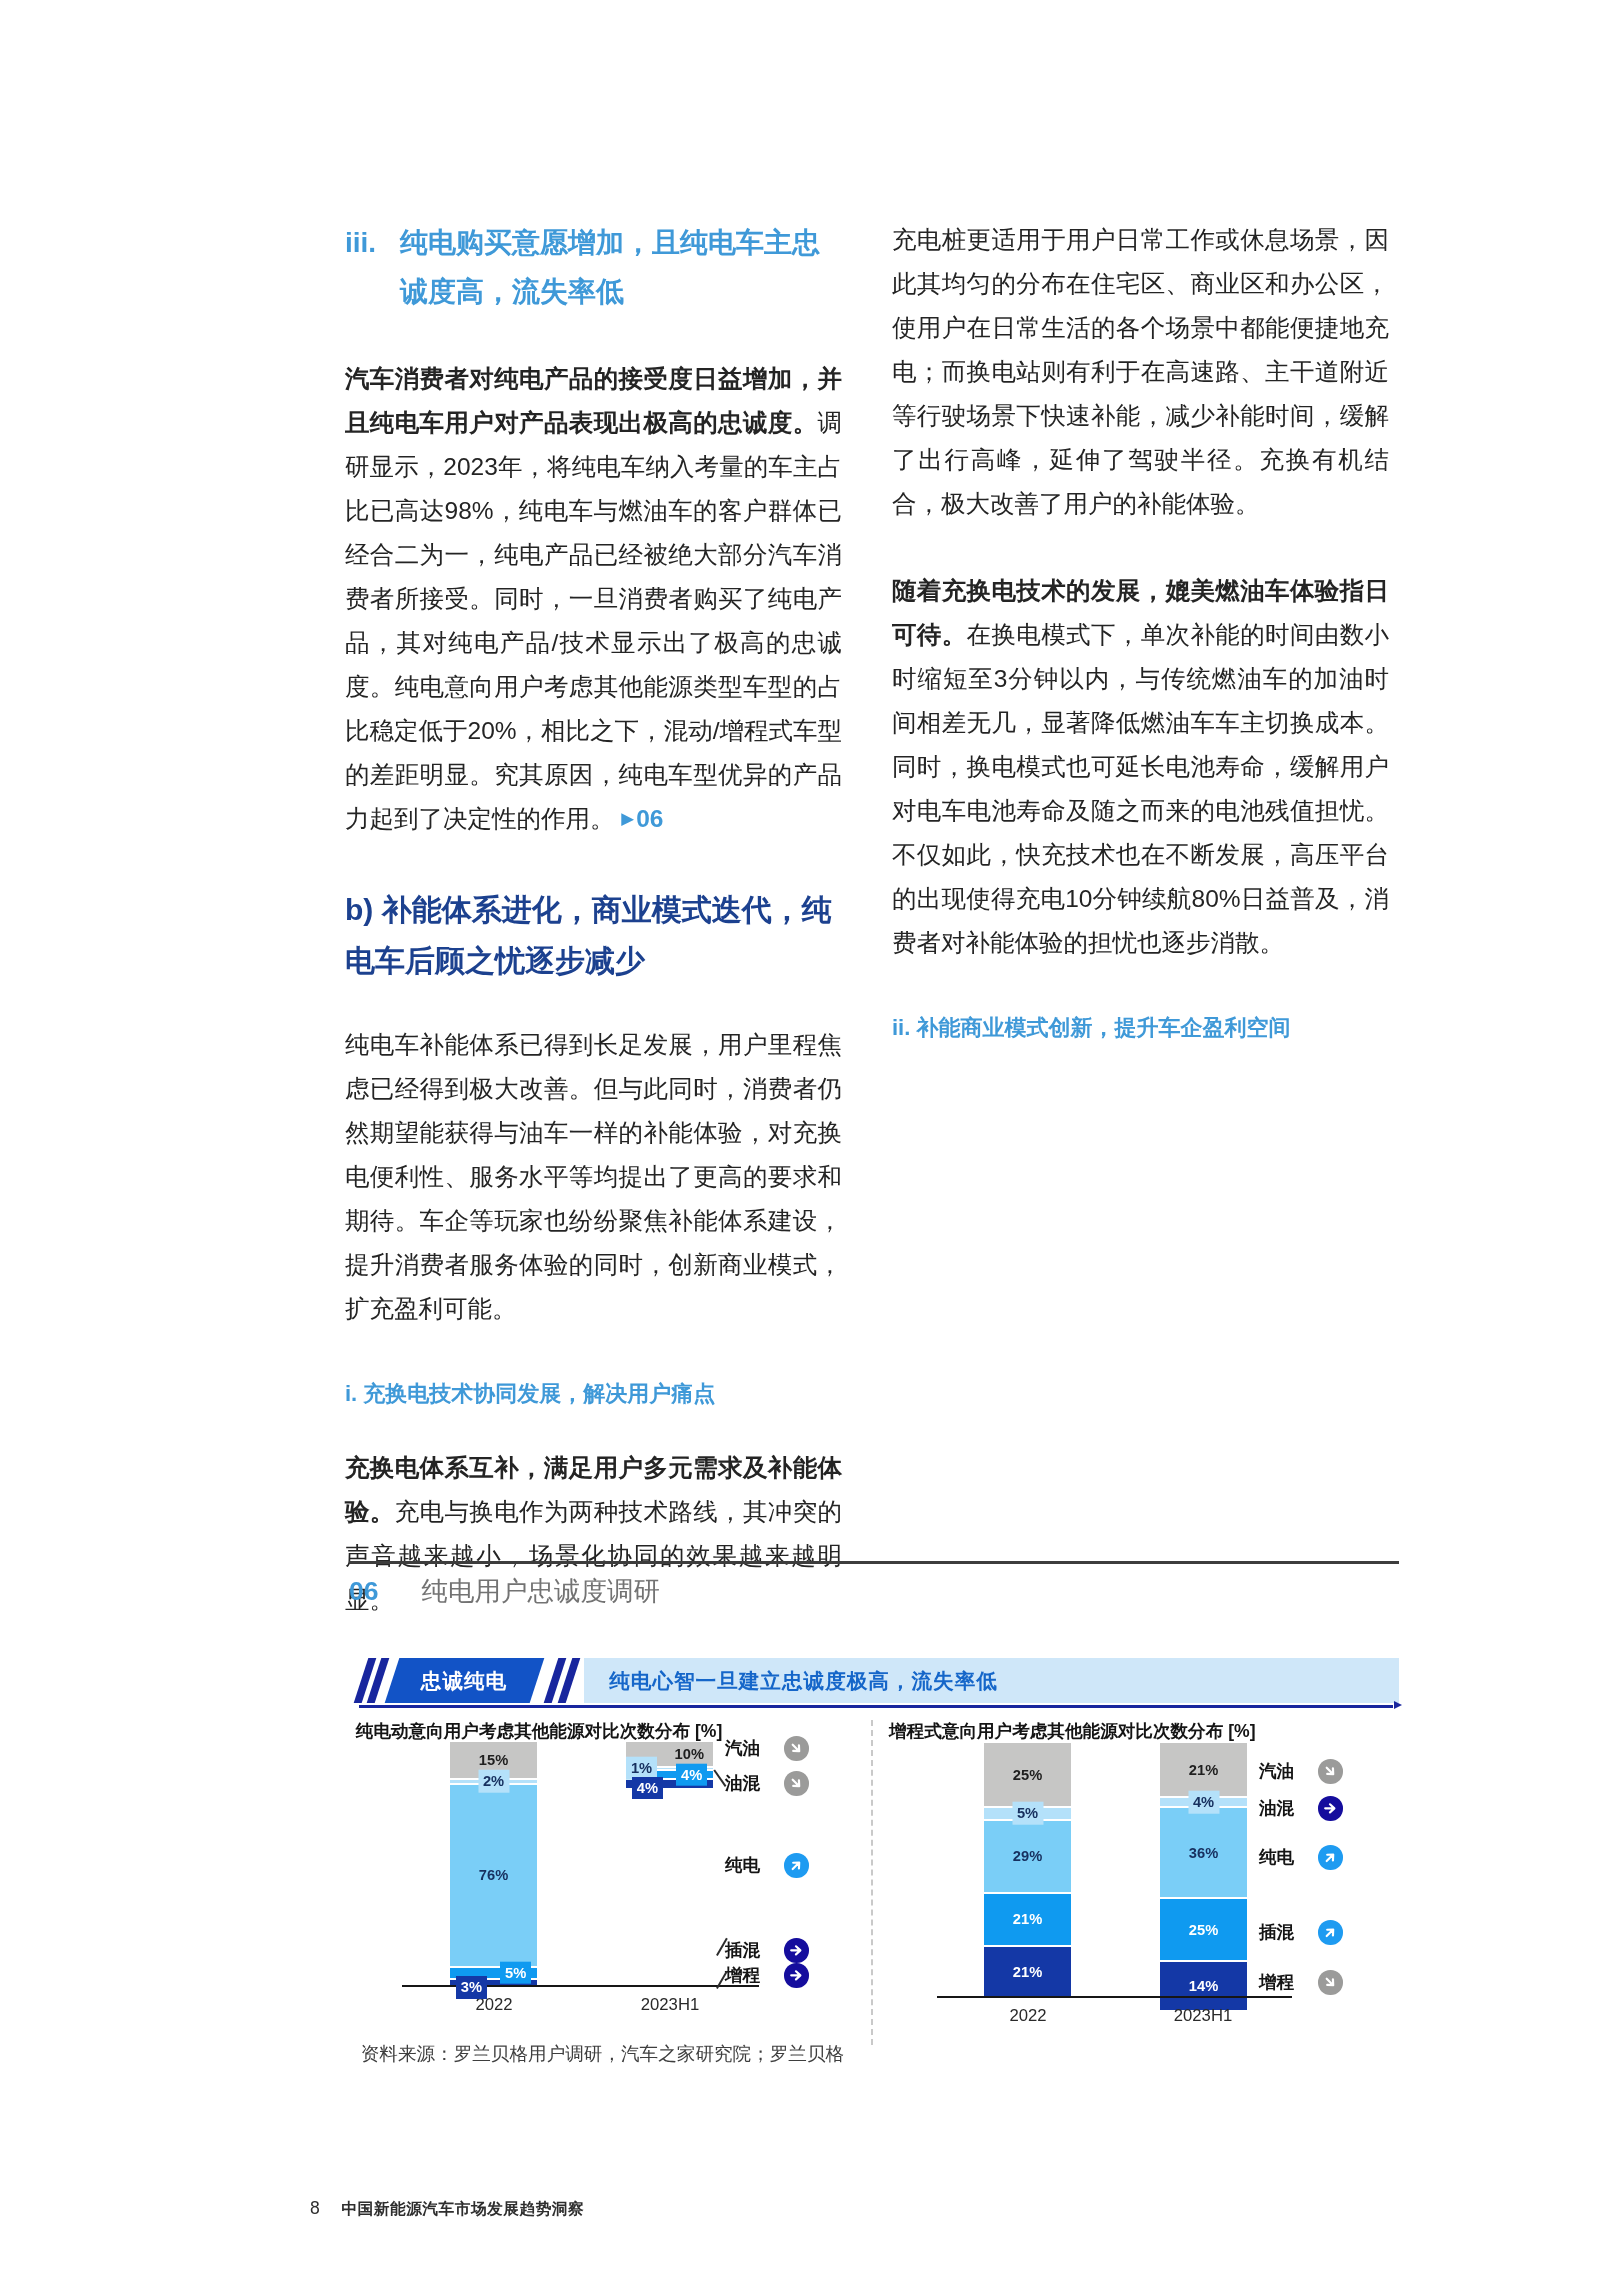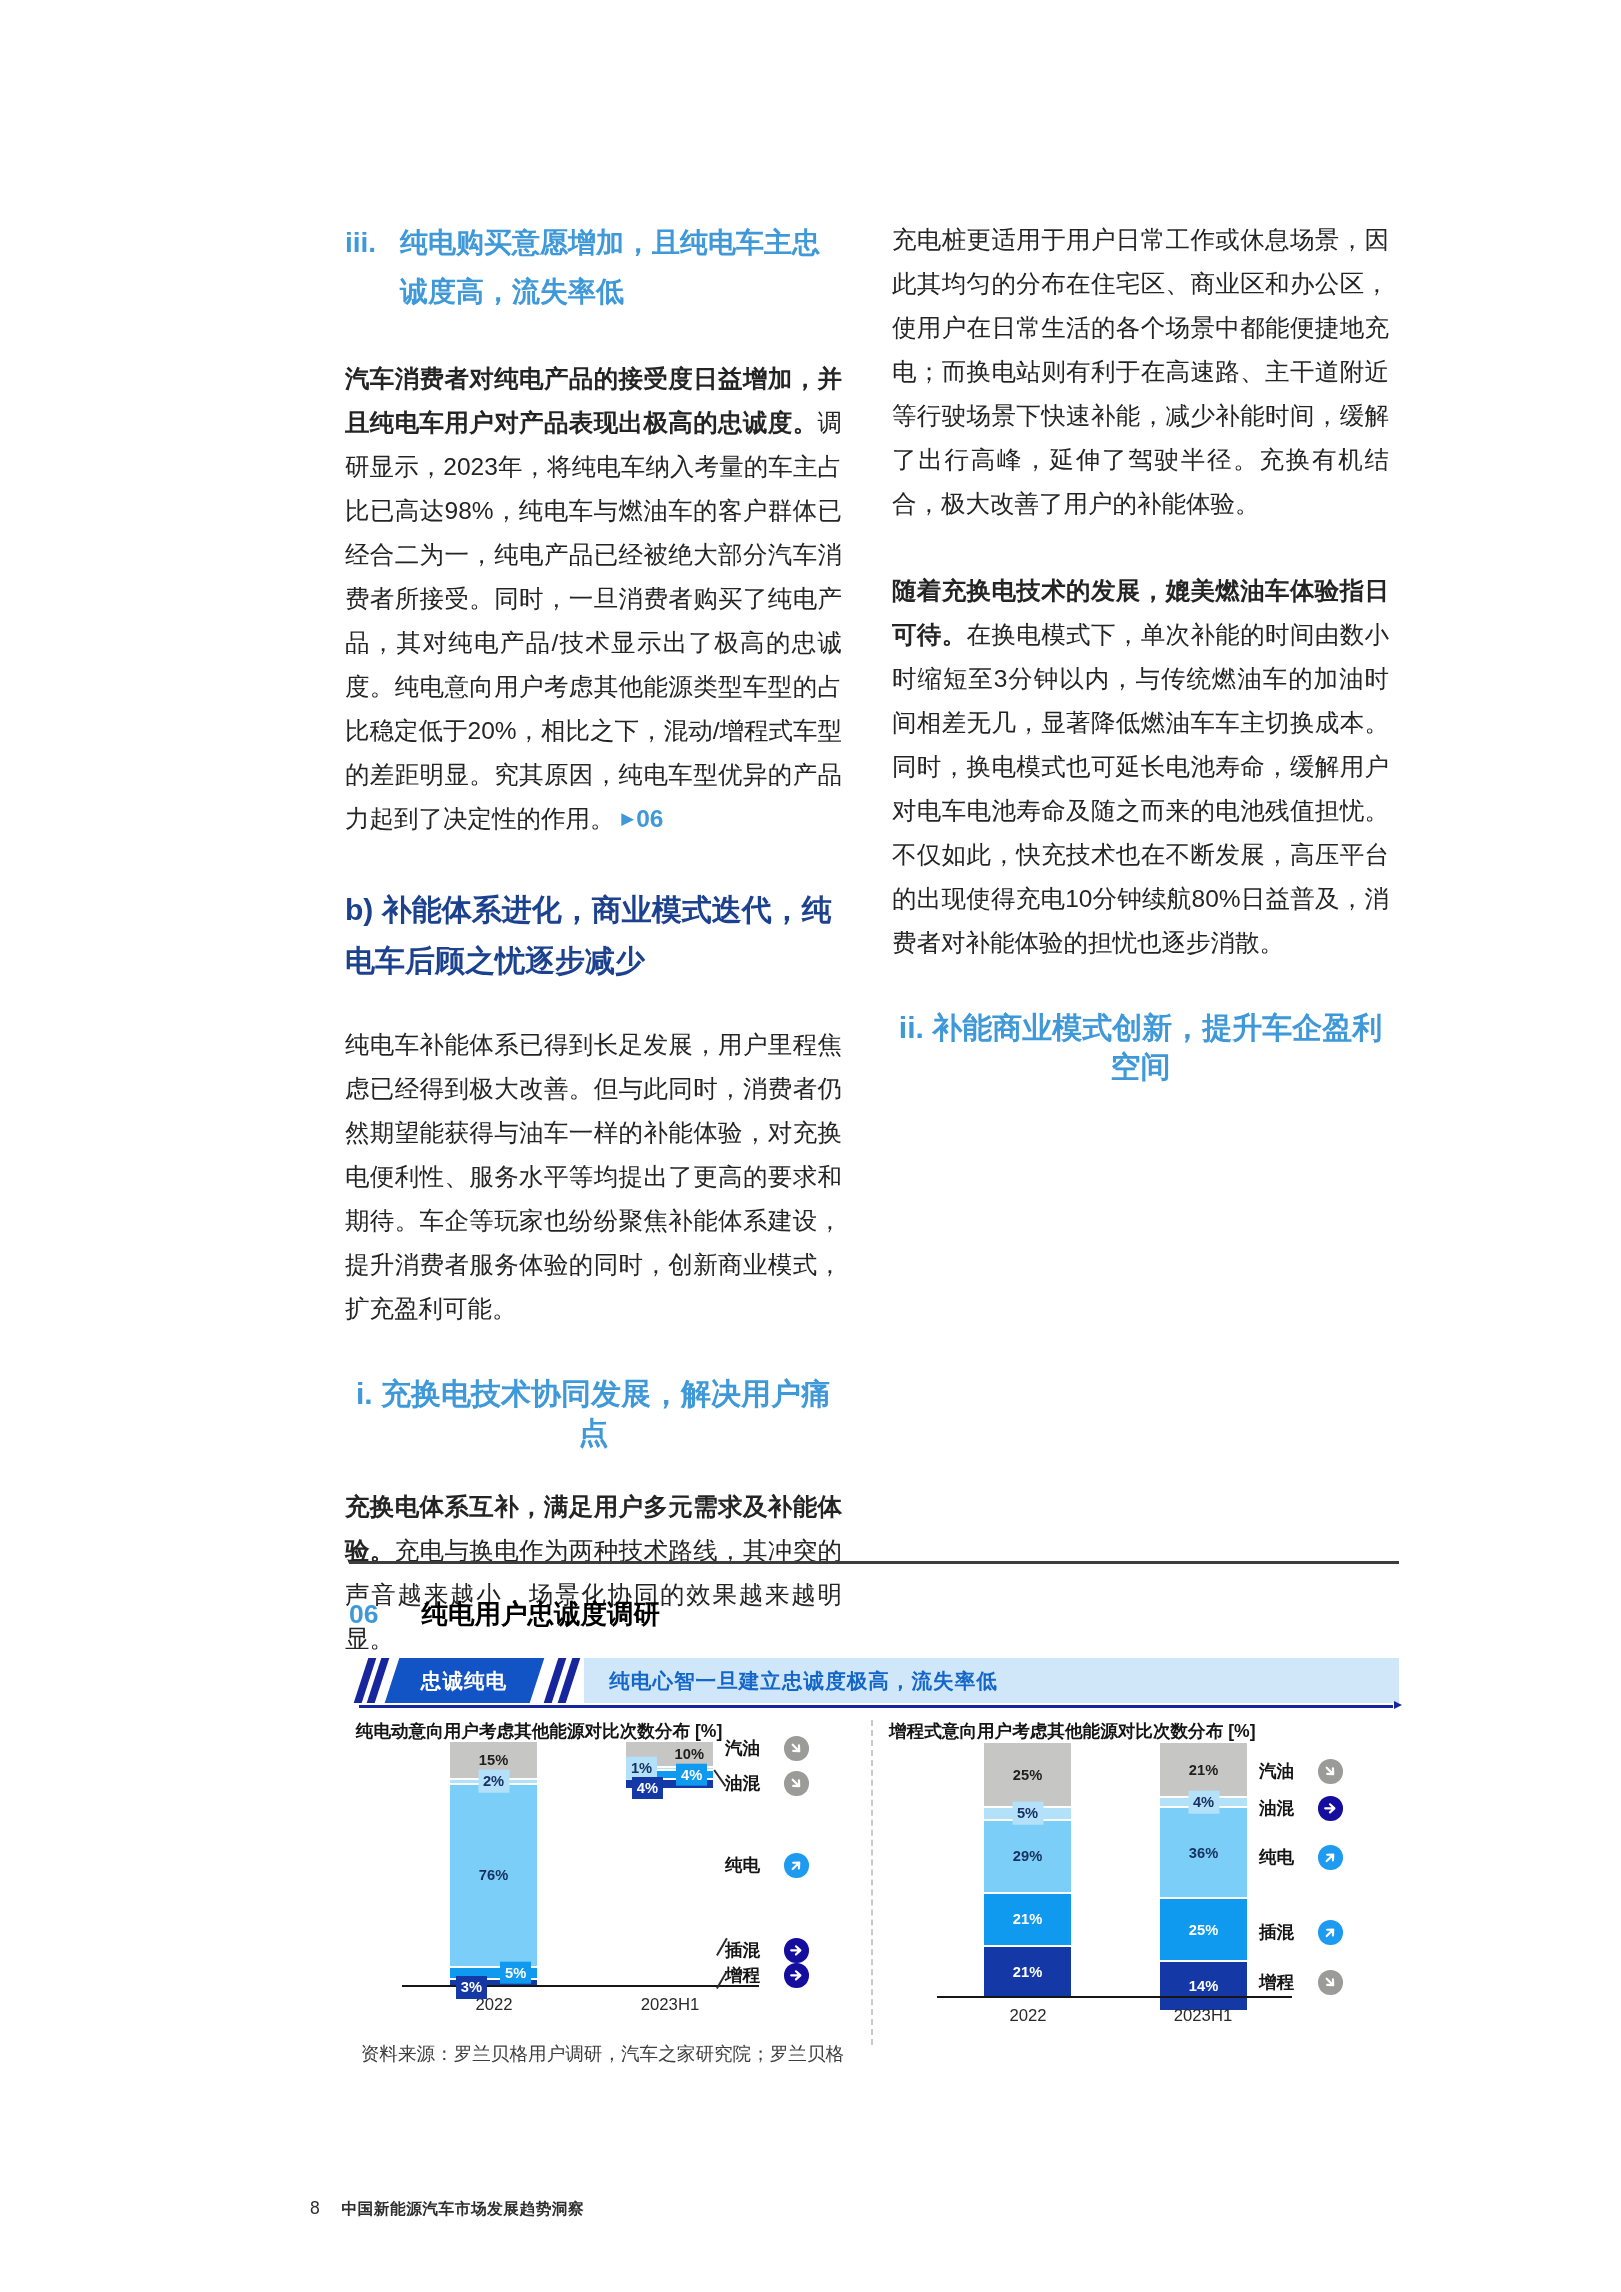--- a/index.html
+++ b/index.html
@@ -6,29 +6,29 @@
   .page{position:relative;width:1621px;height:2293px;background:#ffffff;overflow:hidden;
         font-family:"Liberation Sans","DejaVu Sans",sans-serif;color:#242424;}
   
   .content{position:absolute;left:345px;top:218px;width:1045px;display:flex;gap:50px;}
   .col{width:497px;font-size:24.5px;line-height:44px;text-align:justify;color:#242424;}
   .col p{margin:0 0 43px 0;}
   .lead{font-weight:bold;}
   .h-iii{display:flex;color:#3f99d8;font-size:28px;line-height:49px;font-weight:bold;margin:0 0 41px 0;text-align:left;}
   .h-iii .h-marker{flex:none;width:55px;}
   .h-navy{color:#1c418f;font-size:30px;line-height:51px;font-weight:bold;margin:9.8px 0 37px 0;text-align:left;}
-  .h-blue-sm{color:#3f99d8;font-size:30px;line-height:39px;font-weight:bold;margin:11.8px 0 33px 0;text-align:center;}
+  .h-blue-sm{color:#3f99d8;font-size:22px;line-height:39px;font-weight:bold;margin:11.8px 0 33px 0;text-align:left;}
   .ref{color:#3f99d8;font-weight:bold;white-space:nowrap;}
   .ref .tri{font-size:16.7px;vertical-align:2.9px;margin-right:2px;}
   
   .figure{position:absolute;left:345px;top:1546px;width:1054px;height:568px;}
   .fig-rule{position:absolute;left:3.9px;top:14.7px;width:1050px;height:2.9px;background:#3d3d3d;}
   .fig-head{position:absolute;left:3.9px;top:27.4px;display:flex;gap:43px;align-items:baseline;}
   .fig-num{color:#3f99d8;font-size:26.5px;font-weight:bold;}
-  .fig-title{color:#000000;font-size:26.5px;font-weight:bold;margin-top:23px;}
+  .fig-title{color:#737373;font-size:26.5px;font-weight:normal;}
   .banner{position:absolute;left:13.7px;top:112px;width:1040px;height:45px;}
   .stripe{position:absolute;top:0;width:7.8px;height:45px;background:#18269e;transform:skewX(-18deg);}
   .banner-chip{position:absolute;left:33px;top:0;width:145px;height:45px;background:#1253c6;transform:skewX(-18deg);
                display:flex;align-items:center;justify-content:center;}
   .banner-chip span{transform:skewX(18deg);color:#ffffff;font-size:20.6px;font-weight:bold;letter-spacing:1px;}
   .banner-bar{position:absolute;left:225px;right:0;top:0;height:45px;background:#cfe7f9;
               display:flex;align-items:center;padding-left:25.5px;box-sizing:border-box;
               color:#1566c9;font-size:20.6px;font-weight:bold;letter-spacing:1px;}
   .banner-underline{position:absolute;left:0;right:5.9px;top:47px;height:2.9px;background:#18269e;}
   .banner-underline::after{content:"";position:absolute;right:-8.8px;top:-3.9px;border-left:8.8px solid #18269e;

